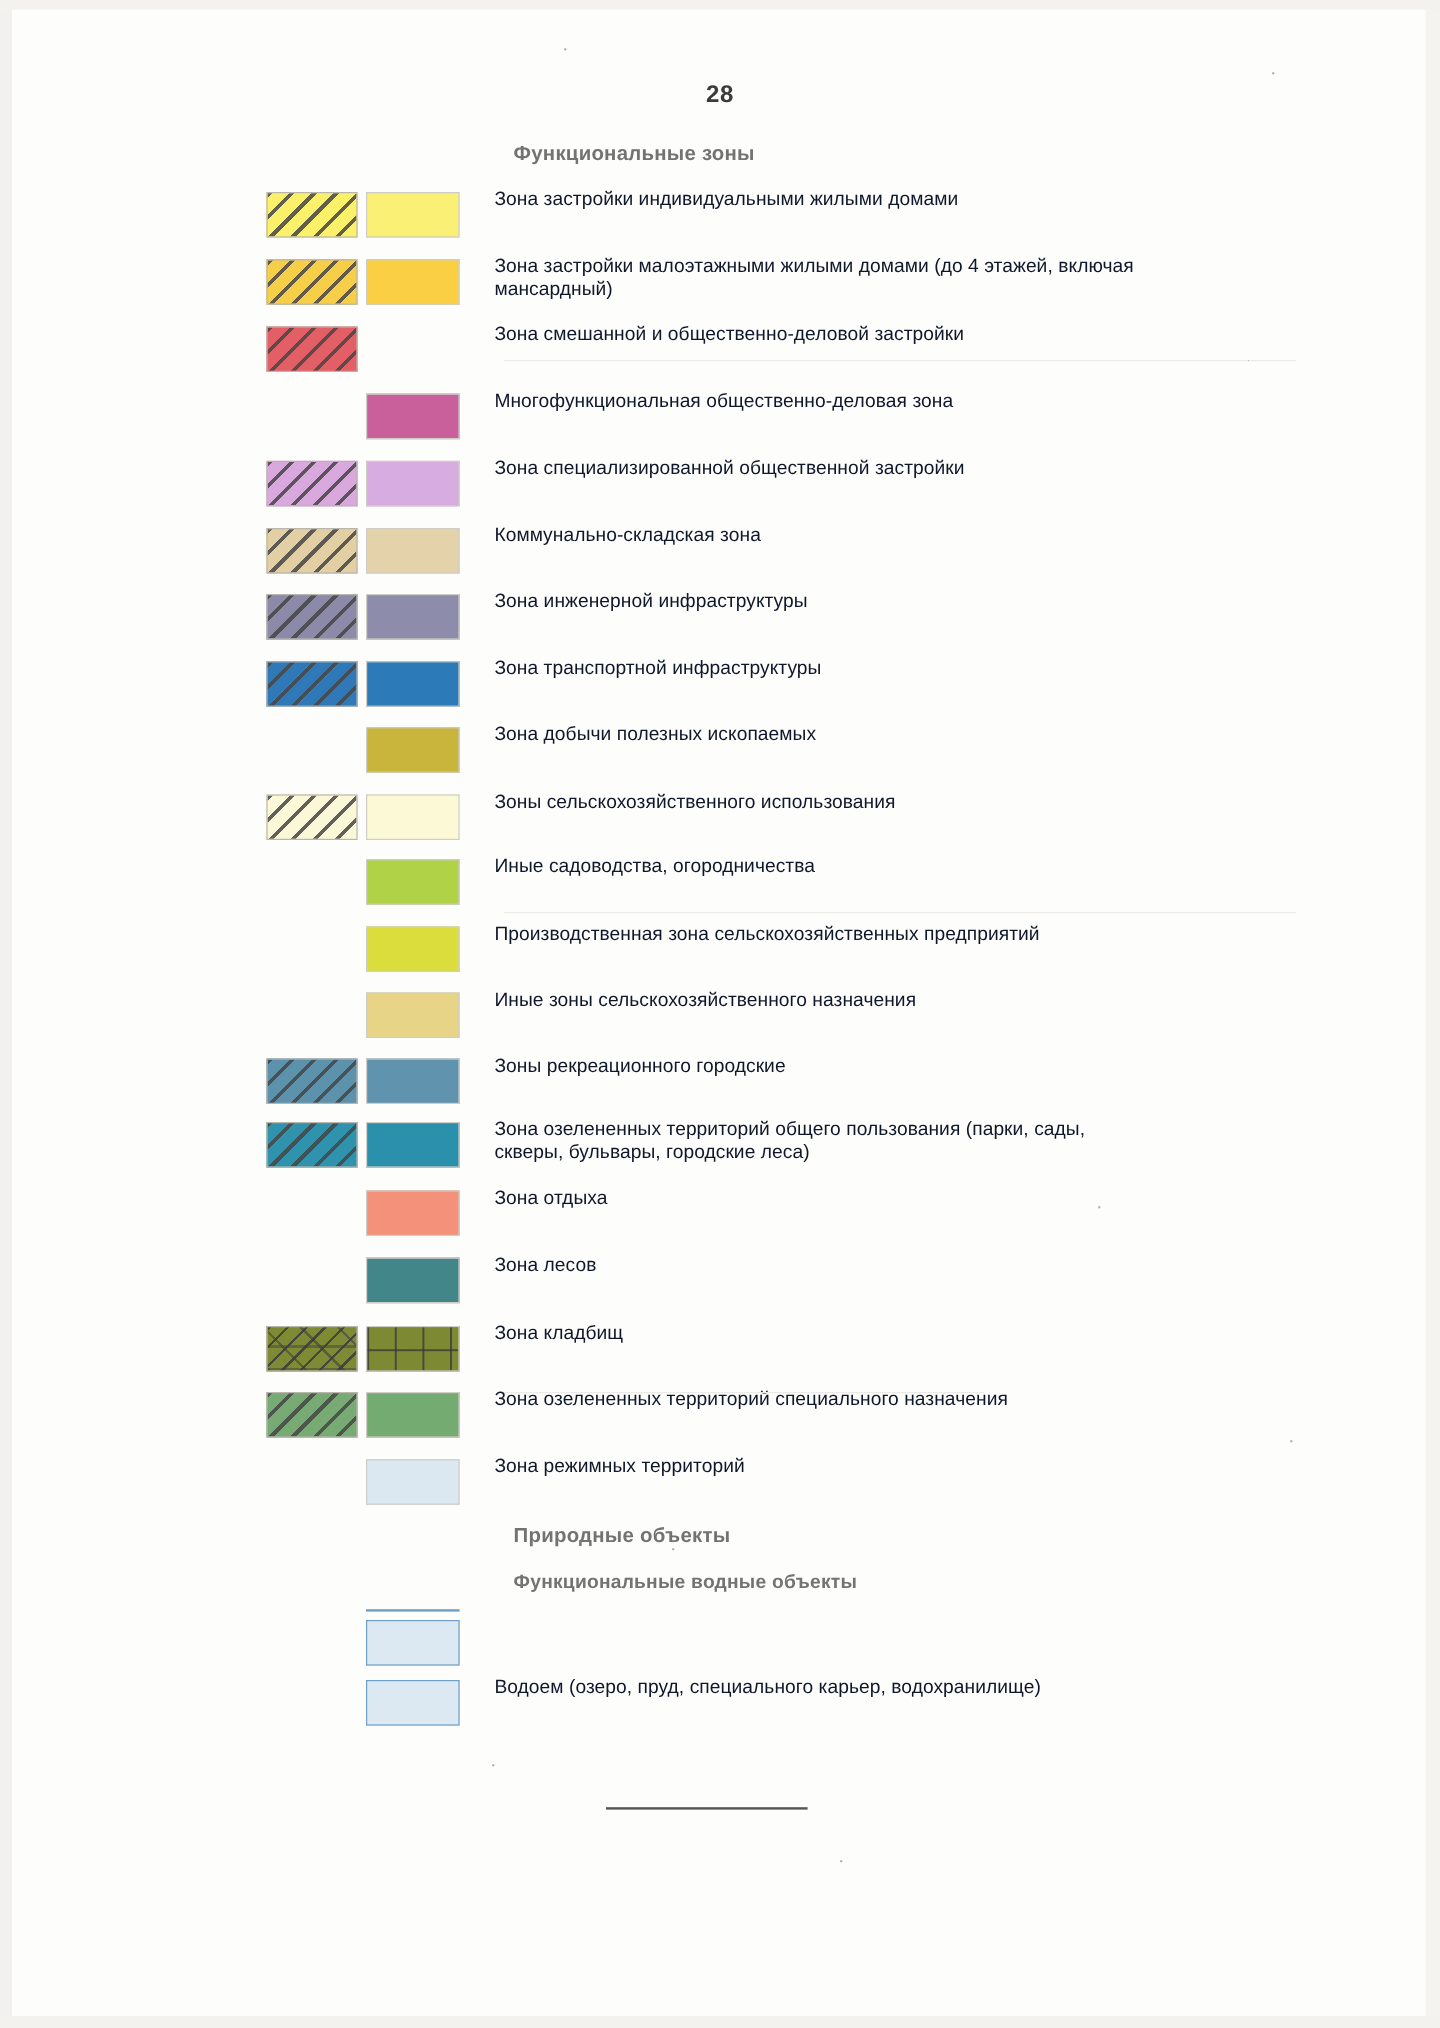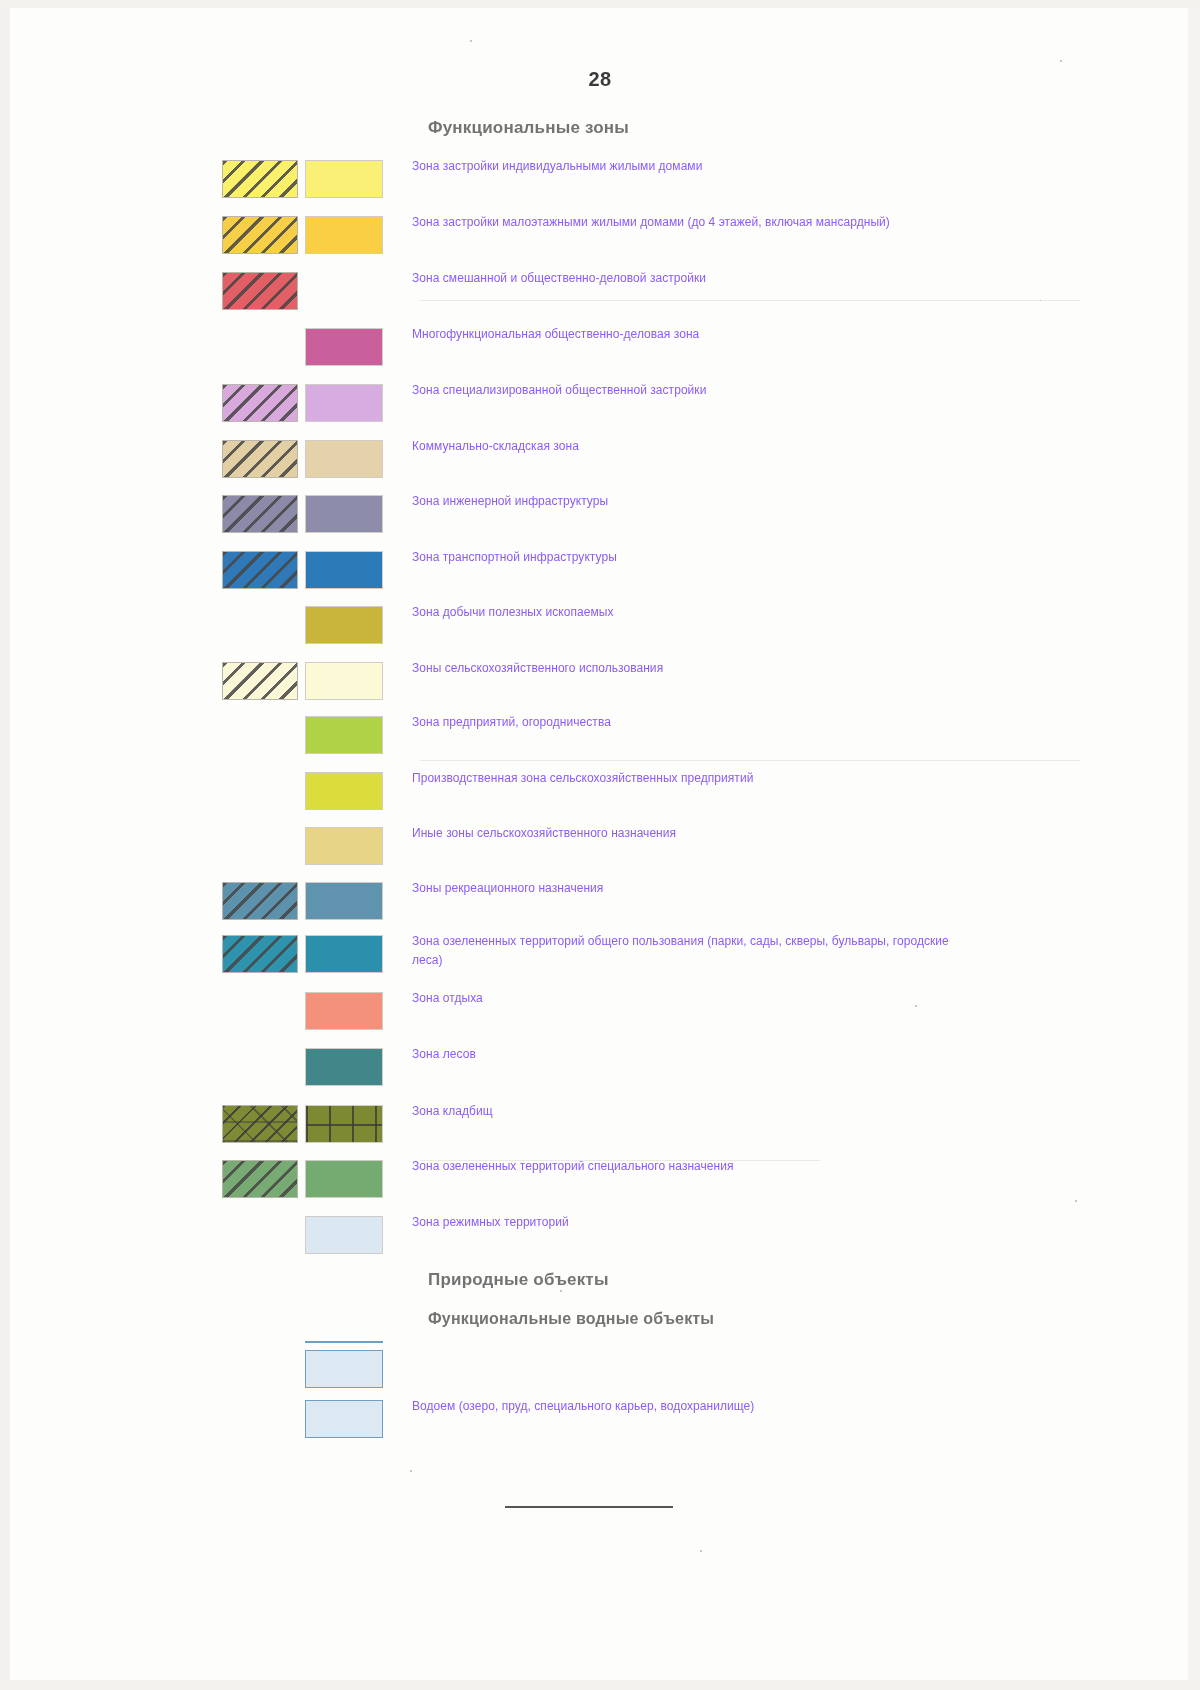--- a/index.html
+++ b/index.html
@@ -57,23 +57,23 @@
   }
   .sw-hatch{ left:222px; width:76px; border:1px solid #b9b6ae; }
   .sw-solid{ left:305px; width:78px; border:1px solid #cfcdc6; }
   .sw-solid.blueborder{ border:1px solid #7fa8c9; }
 
   .label{
     position:absolute;
     left:412px;
     top:-3px;
     width:560px;
-    font-size:12px;
+    font-size:16px;
     line-height:19px;
-    color:#8b5cf6;
+    color:#0f172a;
     letter-spacing:0.05px;
   }
   .label.wide{ width:545px; }
 
   .faint-rule{
     position:absolute;
     left:420px;width:660px;height:1px;
     background:#eceae6;
   }
   .bottom-rule{
@@ -142,34 +142,34 @@
       <div class="sw sw-solid" style="background-color: rgb(201, 180, 60);"></div>
       <div class="label">Зона добычи полезных ископаемых</div>
     </div>
     <div class="row" style="top: 662px;">
       <div class="sw sw-hatch" style="background-color: rgb(251, 248, 215); background-image: repeating-linear-gradient(135deg, rgba(70, 70, 70, 0.85) 0px, rgba(70, 70, 70, 0.85) 3px, transparent 3px, transparent 13px);"></div>
       <div class="sw sw-solid" style="background-color: rgb(251, 249, 214);"></div>
       <div class="label">Зоны сельскохозяйственного использования</div>
     </div>
     <div class="row" style="top: 716px;">
       <div class="sw sw-solid" style="background-color: rgb(175, 210, 70);"></div>
-      <div class="label">Зона предприятий, огородничества</div>
+      <div class="label">Иные садоводства, огородничества</div>
     </div>
     <div class="row" style="top: 772px;">
       <div class="sw sw-solid" style="background-color: rgb(219, 221, 60);"></div>
       <div class="label">Производственная зона сельскохозяйственных предприятий</div>
     </div>
     <div class="row" style="top: 827px;">
       <div class="sw sw-solid" style="background-color: rgb(231, 212, 134);"></div>
       <div class="label">Иные зоны сельскохозяйственного назначения</div>
     </div>
     <div class="row" style="top: 882px;">
       <div class="sw sw-hatch" style="background-color: rgb(93, 146, 173); background-image: repeating-linear-gradient(135deg, rgba(70, 70, 70, 0.85) 0px, rgba(70, 70, 70, 0.85) 3px, transparent 3px, transparent 13px);"></div>
       <div class="sw sw-solid" style="background-color: rgb(95, 147, 174);"></div>
-      <div class="label">Зоны рекреационного назначения</div>
+      <div class="label">Зоны рекреационного городские</div>
     </div>
     <div class="row" style="top: 935px;">
       <div class="sw sw-hatch" style="background-color: rgb(47, 147, 173); background-image: repeating-linear-gradient(135deg, rgba(70, 70, 70, 0.85) 0px, rgba(70, 70, 70, 0.85) 3px, transparent 3px, transparent 13px);"></div>
       <div class="sw sw-solid" style="background-color: rgb(43, 144, 171);"></div>
       <div class="label wide">Зона озелененных территорий общего пользования (парки, сады, скверы, бульвары, городские леса)</div>
     </div>
     <div class="row" style="top: 992px;">
       <div class="sw sw-solid" style="background-color: rgb(243, 145, 122);"></div>
       <div class="label">Зона отдыха</div>
     </div>

